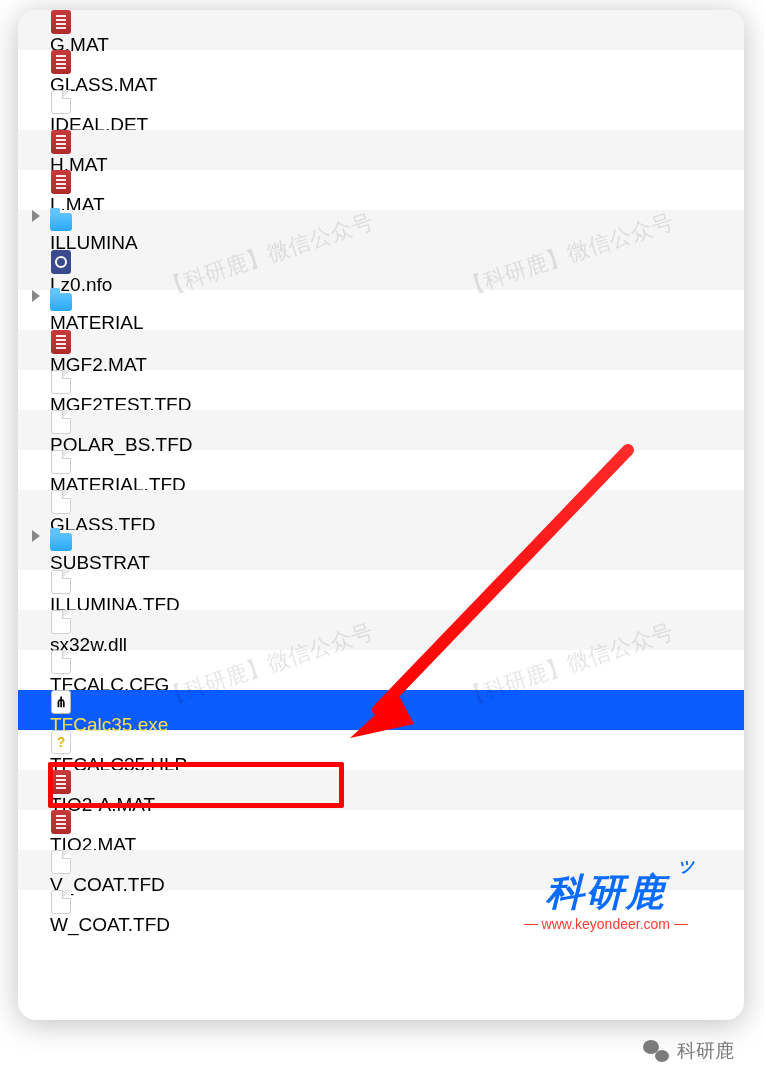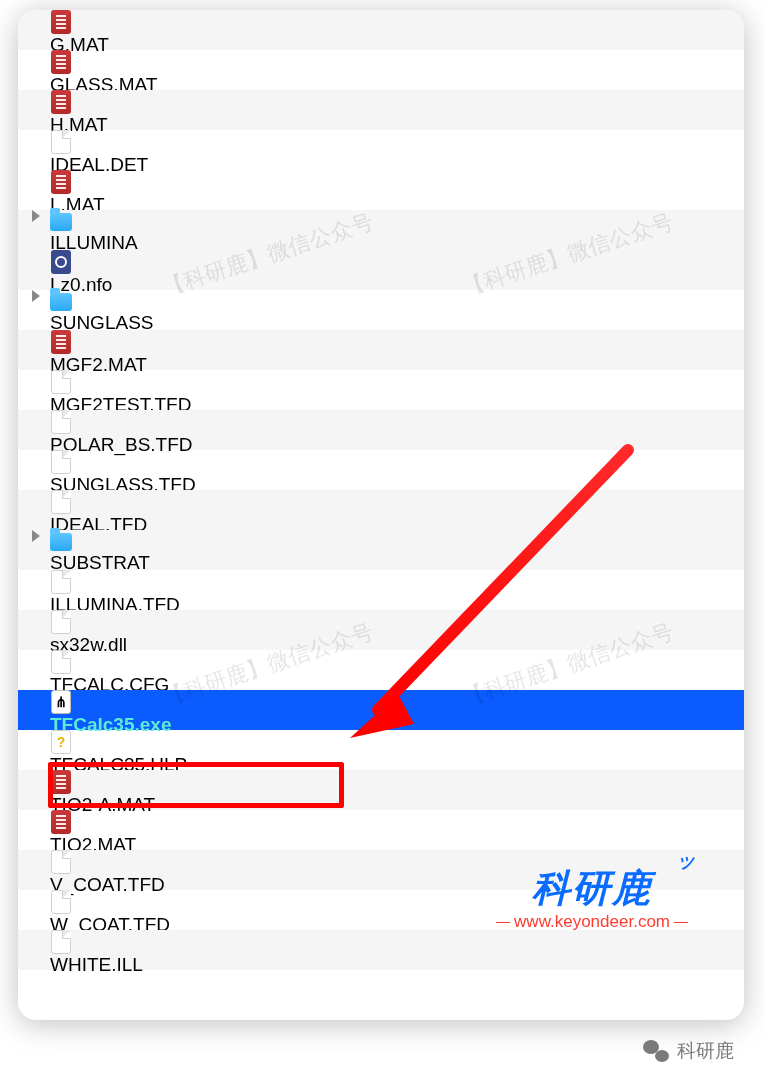--- a/index.html
+++ b/index.html
@@ -34,21 +34,21 @@
     border-bottom: 6px solid transparent;
     border-left: 8px solid #888;
   }
   .icon {
     width: 22px; height: 26px;
     margin-right: 14px;
     flex: 0 0 22px;
     display: flex; align-items: center; justify-content: center;
   }
   .label { white-space: nowrap; }
-  .row.sel .label { color: #5eead4; font-weight: 700; }
+  .row.sel .label { color: #fde047; font-weight: 400; }
 
   
   .ic-mat {
     width: 20px; height: 24px;
     background: linear-gradient(#c93a3a,#b12a2a);
     border-radius: 3px;
     position: relative;
   }
   .ic-mat::after {
     content: "";
@@ -153,21 +153,21 @@
     color: #0a6cff;
     font-style: italic;
     letter-spacing: 2px;
     position: relative;
   }
   .brand .antler {
     position: absolute; right: -8px; top: -10px;
     font-size: 16px; color: #0a6cff;
   }
   .brand .url {
-    font-size: 17px; color: #ff3b30;
+    font-size: 14px; color: #ff3b30;
     display: flex; align-items: center; gap: 4px; justify-content: center;
     margin-top: -2px;
   }
   .brand .url::before, .brand .url::after {
     content: ""; flex: 1; height: 1px; background: #ff3b30; min-width: 14px;
   }
 
   
   .footer {
     position: absolute;
@@ -197,34 +197,34 @@
           <span class="ic-mat"></span>
         </span>
         <span class="label">G.MAT</span>
       </div>
       <div class="row">
         <span class="icon">
           <span class="ic-mat"></span>
         </span>
         <span class="label">GLASS.MAT</span>
       </div>
+      <div class="row">
+        <span class="icon">
+          <span class="ic-blank"></span>
+        </span>
+        <span class="label">IDEAL.DET</span>
+      </div>
       <div class="row alt">
         <span class="icon">
           <span class="ic-mat"></span>
         </span>
         <span class="label">H.MAT</span>
       </div>
       <div class="row">
         <span class="icon">
-          <span class="ic-blank"></span>
-        </span>
-        <span class="label">IDEAL.DET</span>
-      </div>
-      <div class="row">
-        <span class="icon">
           <span class="ic-mat"></span>
         </span>
         <span class="label">L.MAT</span>
       </div>
       <div class="row alt">
         <span class="chev"></span>
         <span class="icon">
           <span class="ic-folder"></span>
         </span>
         <span class="label">ILLUMINA</span>
@@ -233,21 +233,21 @@
         <span class="icon">
           <span class="ic-nfo"></span>
         </span>
         <span class="label">Lz0.nfo</span>
       </div>
       <div class="row">
         <span class="chev"></span>
         <span class="icon">
           <span class="ic-folder"></span>
         </span>
-        <span class="label">SUNGLASS</span>
+        <span class="label">MATERIAL</span>
       </div>
       <div class="row alt">
         <span class="icon">
           <span class="ic-mat"></span>
         </span>
         <span class="label">MGF2.MAT</span>
       </div>
       <div class="row">
         <span class="icon">
           <span class="ic-blank"></span>
@@ -257,27 +257,27 @@
       <div class="row alt">
         <span class="icon">
           <span class="ic-blank"></span>
         </span>
         <span class="label">POLAR_BS.TFD</span>
       </div>
       <div class="row">
         <span class="icon">
           <span class="ic-blank"></span>
         </span>
-        <span class="label">SUNGLASS.TFD</span>
-      </div>
-      <div class="row alt">
-        <span class="icon">
-          <span class="ic-blank"></span>
-        </span>
-        <span class="label">IDEAL.TFD</span>
+        <span class="label">MATERIAL.TFD</span>
+      </div>
+      <div class="row alt">
+        <span class="icon">
+          <span class="ic-blank"></span>
+        </span>
+        <span class="label">GLASS.TFD</span>
       </div>
       <div class="row alt">
         <span class="chev"></span>
         <span class="icon">
           <span class="ic-folder"></span>
         </span>
         <span class="label">SUBSTRAT</span>
       </div>
       <div class="row">
         <span class="icon">
@@ -325,26 +325,20 @@
         <span class="icon">
           <span class="ic-blank"></span>
         </span>
         <span class="label">V_COAT.TFD</span>
       </div>
       <div class="row">
         <span class="icon">
           <span class="ic-blank"></span>
         </span>
         <span class="label">W_COAT.TFD</span>
-      </div>
-      <div class="row alt">
-        <span class="icon">
-          <span class="ic-blank"></span>
-        </span>
-        <span class="label">WHITE.ILL</span>
       </div>
     </div>
 
   <div class="wm" style="left:140px; top:230px;">【科研鹿】微信公众号</div>
   <div class="wm" style="left:440px; top:230px;">【科研鹿】微信公众号</div>
   <div class="wm" style="left:140px; top:640px;">【科研鹿】微信公众号</div>
   <div class="wm" style="left:440px; top:640px;">【科研鹿】微信公众号</div>
 
   <div class="redbox"></div>
 

